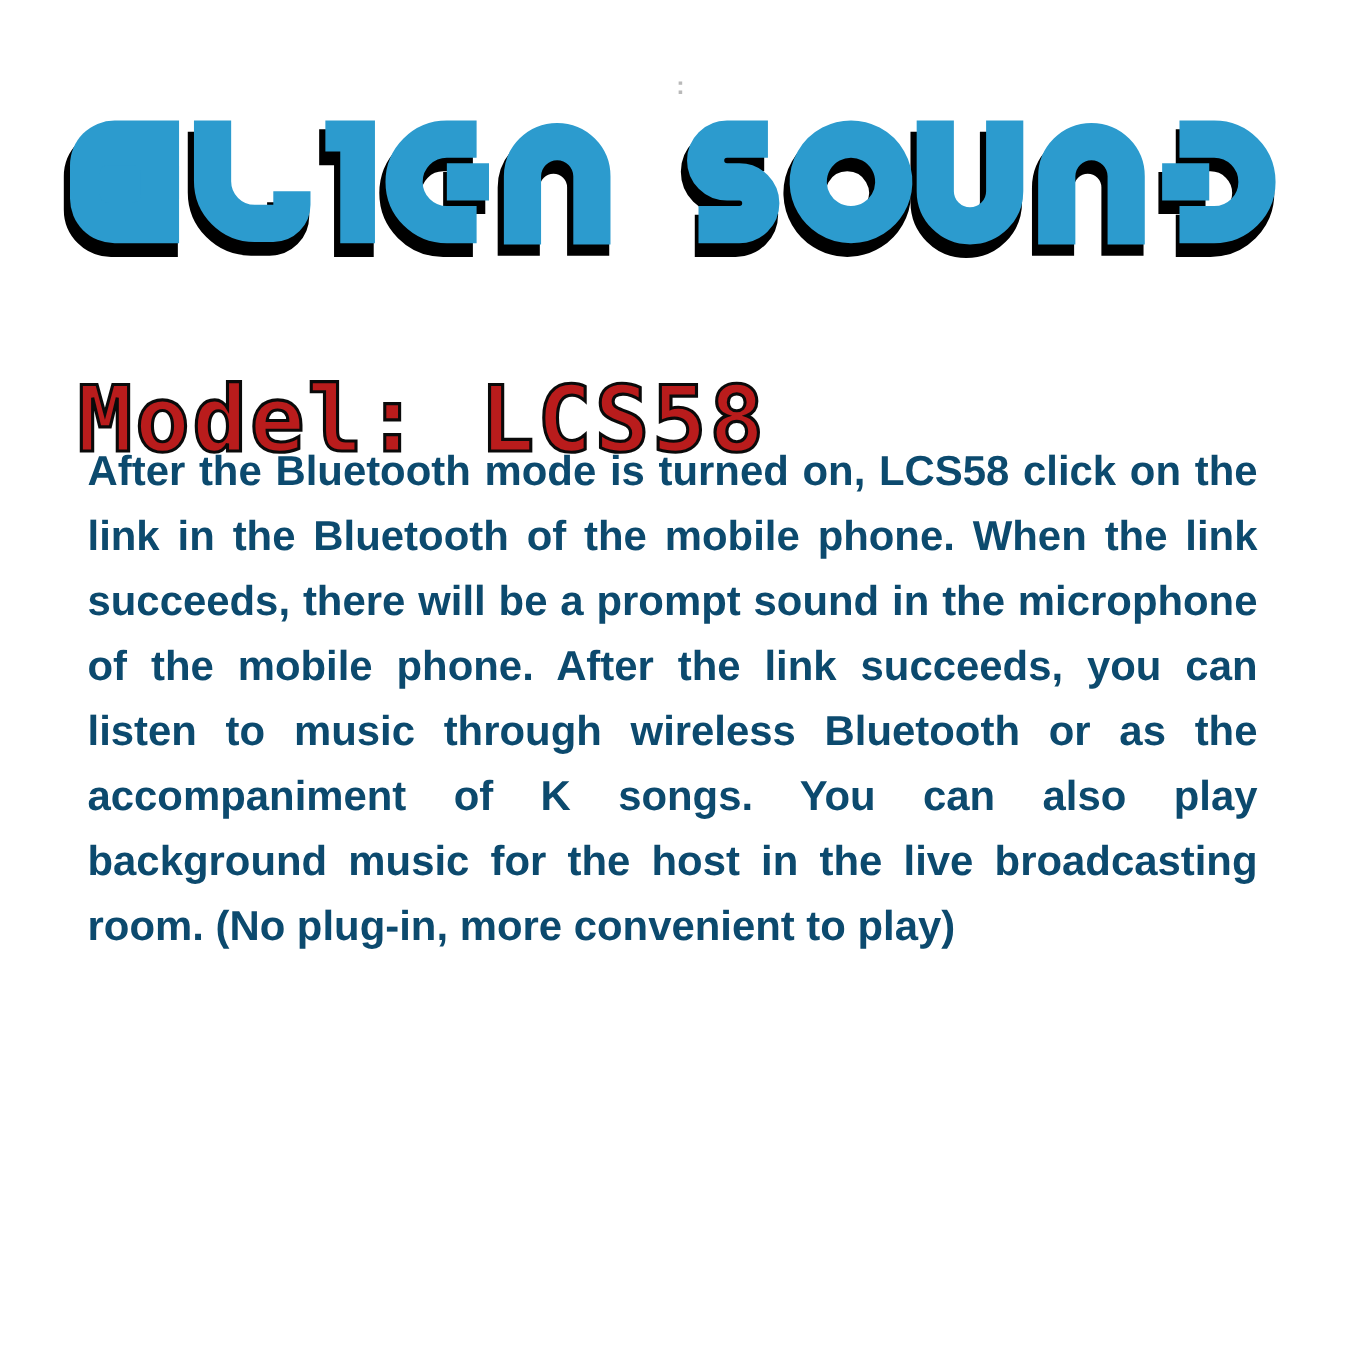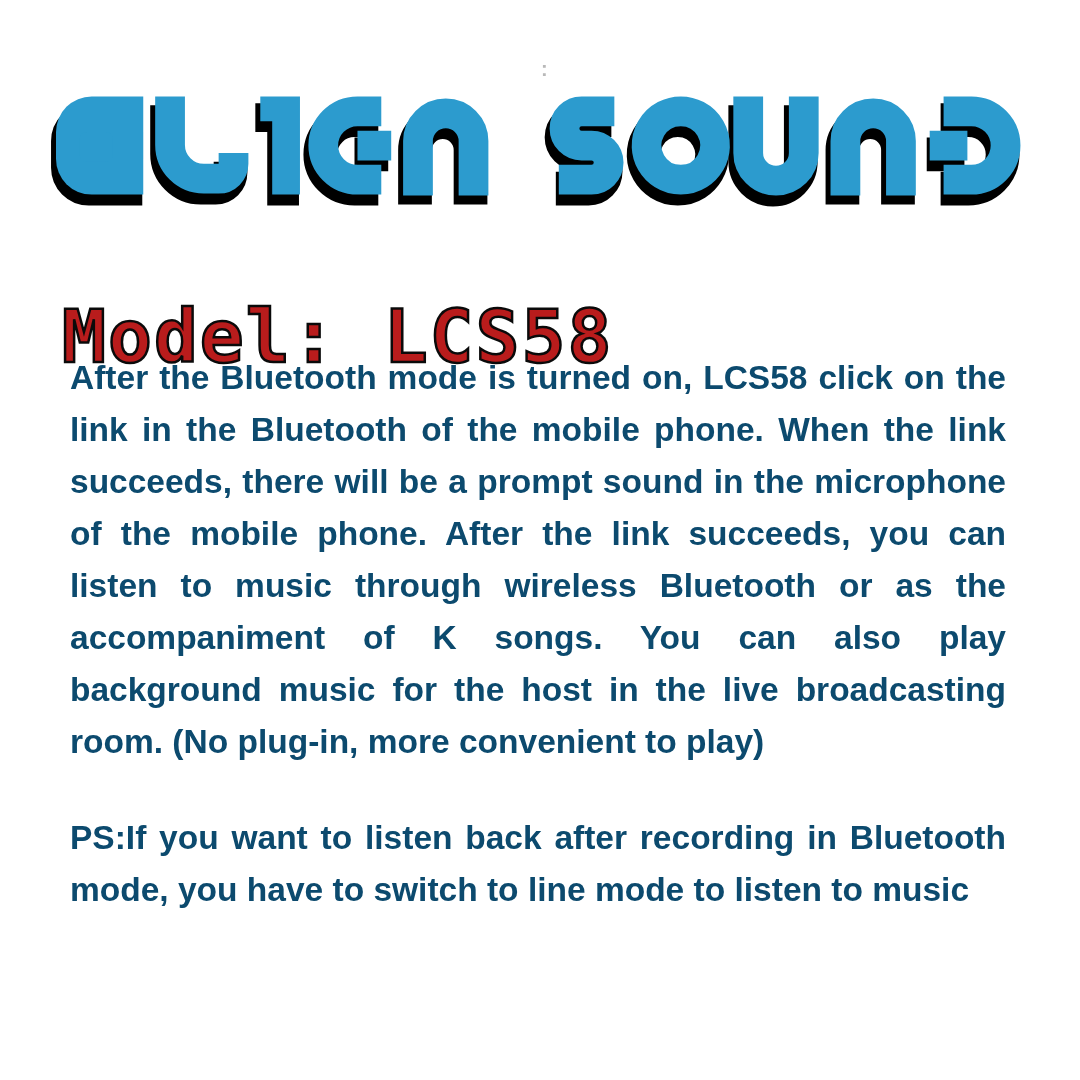--- a/index.html
+++ b/index.html
@@ -117,14 +117,13 @@
       </g>
     </svg>
 </div>
 
 <div class="artifact-mark">:</div>
 
 <h1 class="model-heading" style="color: #b91c1c; -webkit-text-stroke-color: rgb(10, 10, 10);">Model: LCS58</h1>
 
 <div class="body-text" style="color: #0c4a6e;">
   <p>After the Bluetooth mode is turned on, LCS58 click on the link in the Bluetooth of the mobile phone. When the link succeeds, there will be a prompt sound in the microphone of the mobile phone. After the link succeeds, you can listen to music through wireless Bluetooth or as the accompaniment of K songs. You can also play background music for the host in the live broadcasting room. (No plug-in, more convenient to play)</p>
-  <p>PS:If you want to listen back after recording in Bluetooth mode, you have to switch to line mode to listen to music</p>
 </div>
 
 </body></html>

